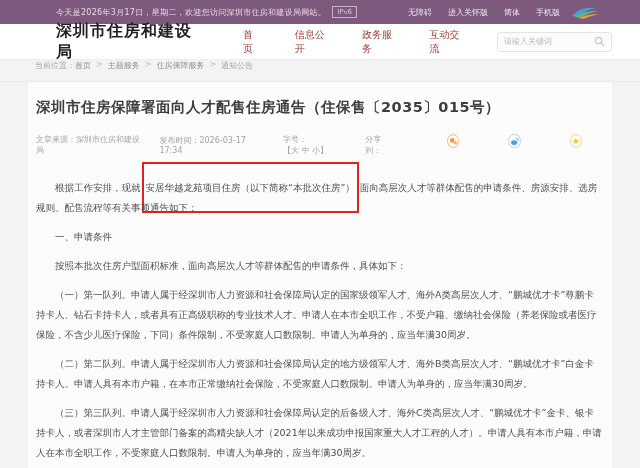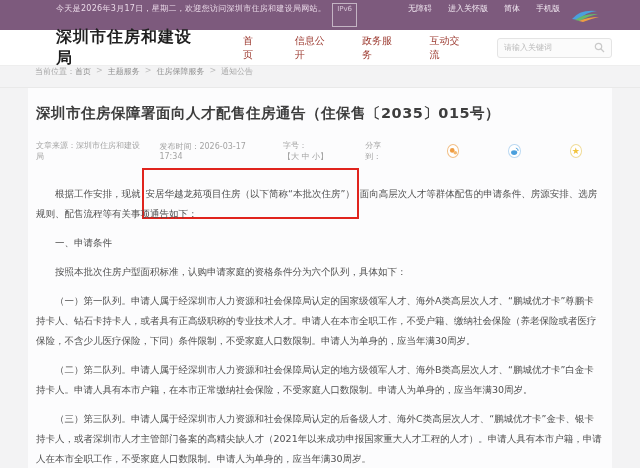--- a/index.html
+++ b/index.html
@@ -4,22 +4,22 @@
 <style>
   * { margin:0; padding:0; box-sizing:border-box; }
   html,body { width:640px; height:468px; overflow:hidden; }
   body {
     font-family:"DejaVu Sans","Liberation Sans",sans-serif;
     background:#f3f3f4;
     color:#4f4f4f;
   }
   
   .topbar {
-    height:30px; background:#7d5a7d; color:#ead9e8;
-    display:flex; padding:3px 14px; font-size:8px;
+    height:22px; background:#7d5a7d; color:#ead9e8;
+    display:flex; align-items:center; padding:12px 14px; font-size:8px;
     white-space:nowrap;
   }
   .topbar .welcome { margin-left:42px; letter-spacing:.3px; }
   .ipv6-badge {
     margin-left:6px; border:1px solid rgba(255,255,255,.55); border-radius:0;
     padding:0 4px; font-size:7px; line-height:10px; color:#d8c6d8;
   }
   .topbar .spacer { flex:1; }
   .topbar .tlink { margin-left:16px; color:#f1e7f1; cursor:pointer; }
   .topbar .logo { margin-left:10px; margin-right:26px; display:flex; align-items:center; }
@@ -53,21 +53,21 @@
 
   
   .card {
     margin:0 28px; background:#fcfcfd; min-height:390px; padding:16px 8px 0 8px;
   }
   .article-title { font-size:14.5px; font-weight:600; color:#3d3d3d; letter-spacing:.5px; }
   .meta {
     margin-top:17px; display:flex; align-items:center; font-size:8px; color:#a3a3a3;
   }
   .meta .pair { margin-right:16px; }
-  .meta .share { margin-left:auto; display:flex; align-items:center; margin-right:22px;gap:44px; }
+  .meta .share { margin-left:auto; display:flex; margin-right:22px;gap:44px; }
   .meta .share-label { margin-right:5px; }
   .share-btn {
     width:14px; height:14px; border-radius:50%; display:flex; align-items:center;
     justify-content:center; margin-left:5px; cursor:pointer; background:#fff;
   }
   .share-wechat { border:1px solid #f2c089; }
   .share-weibo  { border:1px solid #bcd9f2; }
   .share-star   { border:1px solid #f0dc9a; color:#f2c33c; font-size:9px; line-height:1; }
   .fontsize-group span { cursor:pointer; }
 
@@ -150,19 +150,19 @@
           <path d="M6.5 1.2 Q9.4 1.6 9 4.4" fill="none" stroke="#4a9fdd" stroke-width="1"></path>
         </svg>
       </span>
       <span class="share-btn share-star">★</span>
     </span>
   </div>
 
   <div class="content">
     <p><span>根据工作安排，现就</span><span class="hl">安居华越龙苑项目住房（以下简称“本批次住房”）</span><span>面向高层次人才等群体配售的申请条件、房源安排、选房规则、配售流程等有关事项通告如下：</span></p>
     <p>一、申请条件</p>
-    <p>按照本批次住房户型面积标准，认购申请家庭的资格条件分为六个队列，具体如下：</p>
+    <p>按照本批次住房户型面积标准，面向高层次人才等群体配售的申请条件，具体如下：</p>
     <p>（一）第一队列。申请人属于经深圳市人力资源和社会保障局认定的国家级领军人才、海外A类高层次人才、“鹏城优才卡”尊鹏卡持卡人、钻石卡持卡人，或者具有正高级职称的专业技术人才。申请人在本市全职工作，不受户籍、缴纳社会保险（养老保险或者医疗保险，不含少儿医疗保险，下同）条件限制，不受家庭人口数限制。申请人为单身的，应当年满30周岁。</p>
     <p>（二）第二队列。申请人属于经深圳市人力资源和社会保障局认定的地方级领军人才、海外B类高层次人才、“鹏城优才卡”白金卡持卡人。申请人具有本市户籍，在本市正常缴纳社会保险，不受家庭人口数限制。申请人为单身的，应当年满30周岁。</p>
     <p>（三）第三队列。申请人属于经深圳市人力资源和社会保障局认定的后备级人才、海外C类高层次人才、“鹏城优才卡”金卡、银卡持卡人，或者深圳市人才主管部门备案的高精尖缺人才（2021年以来成功申报国家重大人才工程的人才）。申请人具有本市户籍，申请人在本市全职工作，不受家庭人口数限制。申请人为单身的，应当年满30周岁。</p>
     <p>（四）第四队列。申请人属于经区人力资源和社会保障局认定的高层次人才，或者区人才主管部门备案的高精尖缺人才，或者博士研究生，或者具有副高级职称的专业技术人才。申请人具有本市户籍，在本市正常缴纳社会保险，且参加本市社会保险累计缴纳2年以上，家庭人口数为3人及以上。申请人为单身的，应当年满30周岁。</p>
   </div>
 </div>
 
 </body></html>

